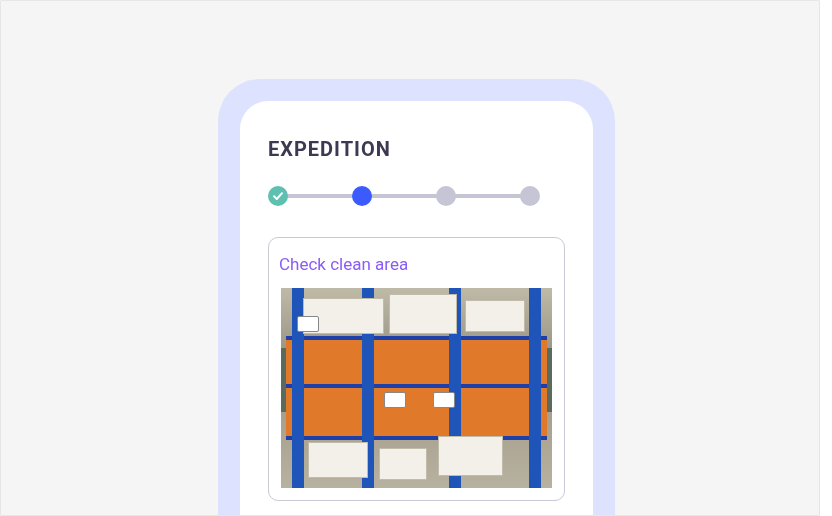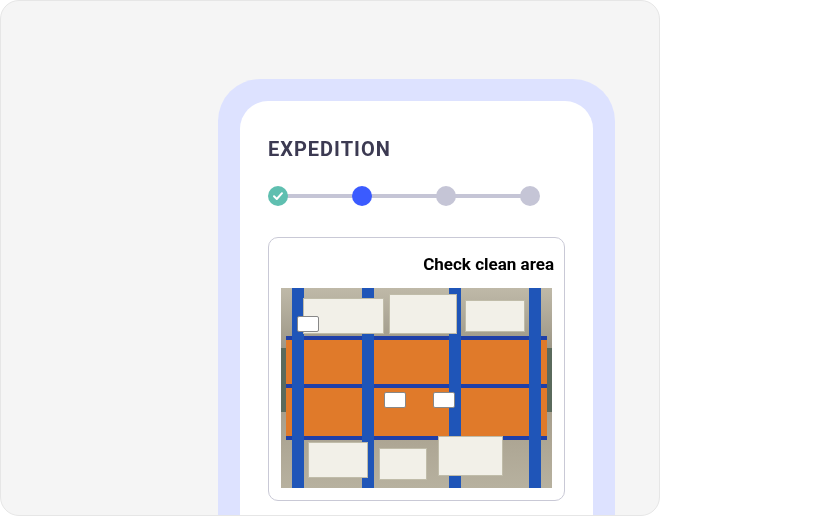--- a/index.html
+++ b/index.html
@@ -1,22 +1,22 @@
 <!DOCTYPE html>
 <html><head>
 <meta charset="utf-8">
 <style>
   * { box-sizing: border-box; margin: 0; padding: 0; }
   html, body { width: 832px; height: 516px; overflow: hidden; font-family: -apple-system, BlinkMacSystemFont, "Segoe UI", Roboto, Arial, sans-serif; }
   .outer {
-    width: 660px;
+    width: 820px;
     height: 516px;
     background: #f5f5f5;
     border: 1px solid #e6e6e6;
-    border-radius: 19px;
+    border-radius: 1px;
     position: relative;
     overflow: hidden;
   }
   .device-frame {
     position: absolute;
     left: 217px;
     top: 78px;
     width: 397px;
     height: 600px;
     background: #dde2ff;
@@ -76,24 +76,24 @@
     font-weight: 700;
     color: #3c3a52;
     margin-bottom: 12px;
   }
   .card {
     border: 1px solid #c9c9d6;
     border-radius: 10px;
     overflow: hidden;
   }
   .card-header {
-    text-align: right;
+    text-align: left;
     font-size: 17px;
-    font-weight: 700;
-    color: #000000;
+    font-weight: 400;
+    color: #8b5cf6;
     padding: 16px 10px 14px 10px;
   }
   .card-image {
     margin: 0 12px 12px 12px;
     height: 200px;
     background: #5a6a5c;
     position: relative;
     overflow: hidden;
   }
   

